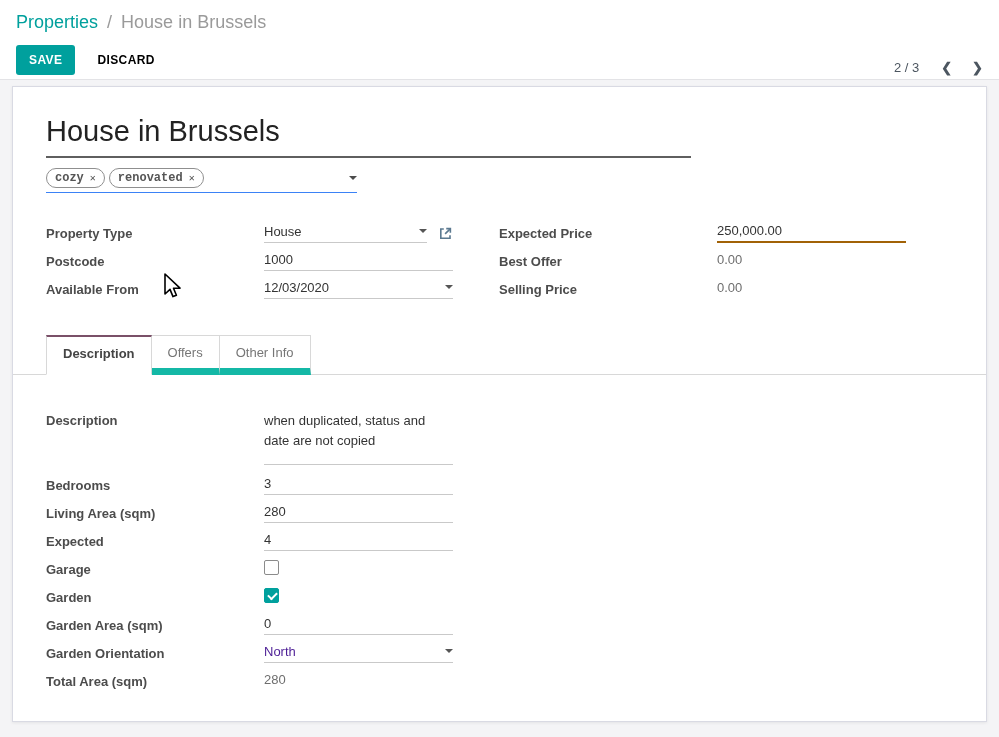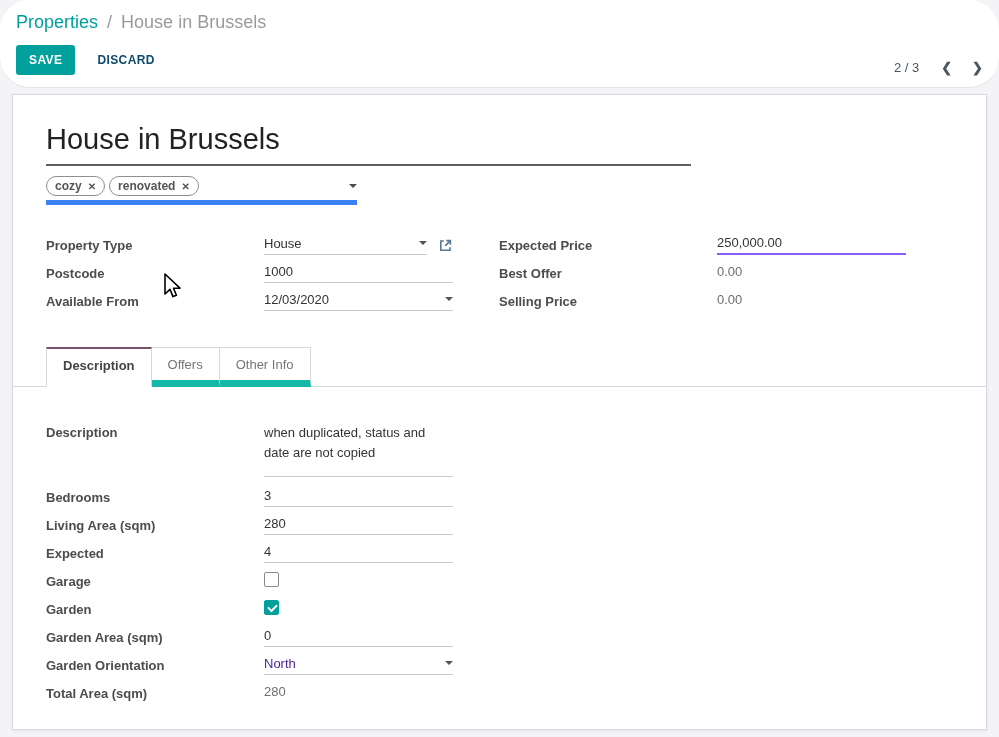--- a/index.html
+++ b/index.html
@@ -1,55 +1,55 @@
 <!DOCTYPE html>
 <html><head>
 <meta charset="utf-8">
 <style>
   * { margin:0; padding:0; box-sizing:border-box; }
   html,body { width:999px; height:737px; overflow:hidden; }
   body { font-family:"Liberation Sans", sans-serif; background:#f4f4f6; }
 
   
-  .o-header { background:#fff; padding:11px 16px 12px 16px; border-bottom:1px solid #e3e3e6;border-radius:30px; }
+  .o-header { background:#fff; padding:11px 16px 4px 16px; border-bottom:1px solid #e3e3e6; }
   .breadcrumb { font-size:18px; line-height:22px; }
   .bc-link { color:#00A09D; cursor:pointer; }
   .bc-sep { color:#9a9a9a; margin:0 4px; }
   .bc-current { color:#9a9a9a; }
   .cp-row { display:flex; align-items:flex-end; margin-top:12px; }
   .btn { font-size:12px; font-weight:bold; letter-spacing:.4px; border:none; border-radius:3px; padding:8px 13px; cursor:pointer; font-family:"Liberation Sans",sans-serif; }
   .btn-save { background:#00A09D; color:#fff; }
-  .btn-discard { background:transparent; color:#0c4a6e; margin-left:9px; }
+  .btn-discard { background:transparent; color:#000000; margin-left:9px; }
   .pager { margin-left:auto; display:flex; align-items:center; color:#4c5660; font-size:13px; }
   .pager-value { margin-right:22px; }
   .pager-arrow { font-size:13px; font-weight:bold; color:#4c5660; cursor:pointer; }
   .pager-arrow + .pager-arrow { margin-left:20px; }
 
   
   .o-content { padding:6px 12px 11px 12px; }
   .card { background:#fff; border:1px solid #d9dae3; box-shadow:0 1px 3px rgba(0,0,0,.07); height:636px; padding:28px 33px 0 33px; position:relative; }
 
   .sheet-title { font-size:29px; color:#222; font-weight:400; width:645px; border-bottom:2px solid #5f5f5f; padding-bottom:8px; }
   .sheet-title .title-text { outline:none; }
 
-  .tags-line { margin-top:10px; width:311px; display:flex; align-items:center; border-bottom:5px solid #3b82f6; padding-bottom:4px; }
+  .tags-line { margin-top:10px; width:311px; display:flex; align-items:center; border-bottom:1px solid #3b82f6; padding-bottom:4px;font-family:Liberation Mono, monospace; }
   .tag-pill { display:inline-flex; align-items:center; border:1px solid #8f8f8f; border-radius:11px; padding:2px 8px; font-size:12px; font-weight:bold; color:#555; margin-right:4px; background:#fff; }
   .tag-x { margin-left:6px; font-size:10px; color:#555; cursor:pointer; }
   .caret { width:0; height:0; border-left:4px solid transparent; border-right:4px solid transparent; border-top:4px solid #4c4c4c; display:inline-block; }
   .tags-line .caret { margin-left:auto; }
 
   
   .fgrid { margin-top:26px; display:flex; }
   .fcol { width:407px; }
   .fcol + .fcol { margin-left:46px; }
   .frow { display:flex; align-items:center; min-height:28px; }
   .flabel { width:177px; flex:none; font-size:13px; font-weight:bold; color:#4c4c4c; }
   .fwidget { flex:1; display:flex; align-items:center; font-size:13px; color:#333; padding-bottom:3px; position:relative; min-height:20px;margin-left:41px; }
   .w-under { border-bottom:1px solid #c9c9c9; }
-  .w-dark  { border-bottom:2px solid #8b5cf6; }
+  .w-dark  { border-bottom:2px solid #a16207; }
   .w-plain { color:#6e6e6e; }
   .fwidget .caret { margin-left:auto; border-top-color:#555; }
   .ext-wrap { display:flex; align-items:center; flex:1; }
   .ext-wrap .fwidget { flex:1; }
   .ext-icon { margin-left:11px; flex:none; display:flex; cursor:pointer; }
 
   
   .notebook-bar { margin:32px -33px 0 -33px; padding:0 33px; display:flex; border-bottom:1px solid #d8d8d8; }
   .tab { font-size:13px; padding:9px 16px 8px 16px; color:#767676; background:#fff; border:1px solid #d8d8d8; border-bottom:none; margin-bottom:-1px; cursor:pointer; }
   .tab + .tab { border-left:none; }

